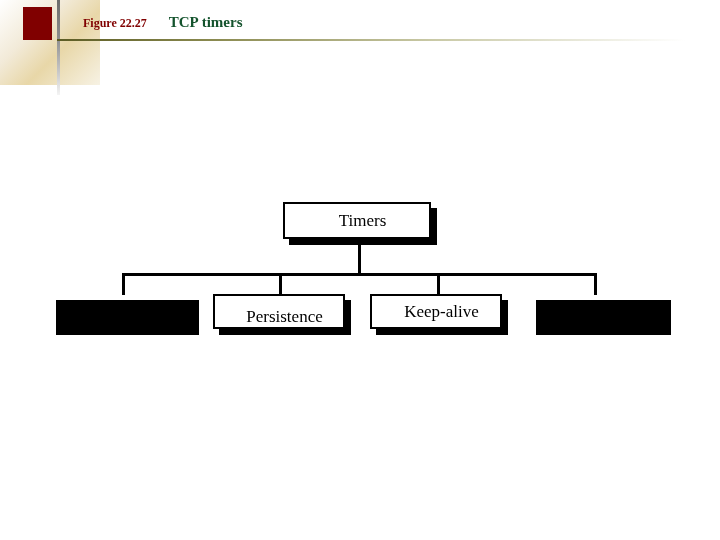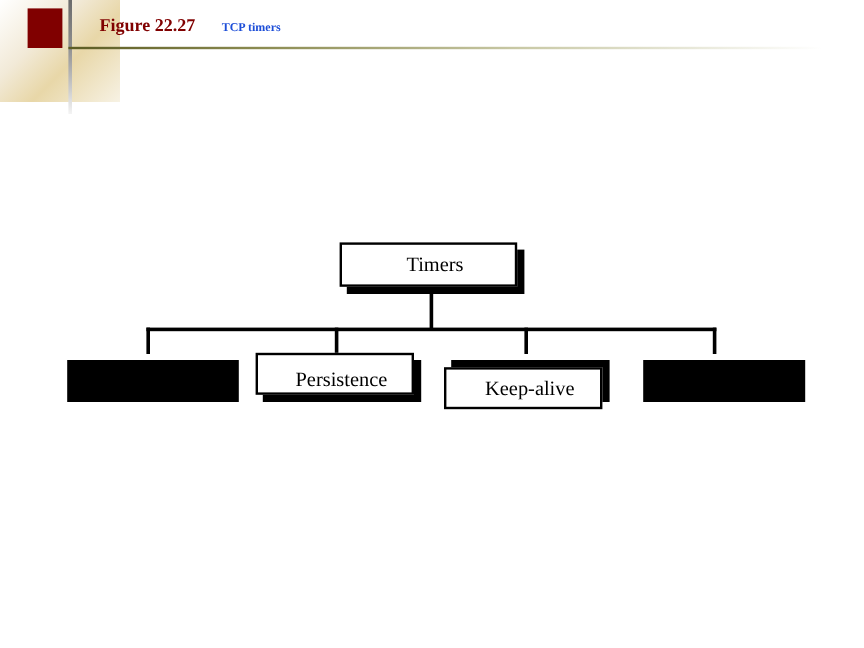--- a/index.html
+++ b/index.html
@@ -58,28 +58,28 @@
 
   #title-row {
     position: absolute;
     left: 83px;
     top: 13px;
     white-space: nowrap;
   }
   .fig-label {
     font-family: "Liberation Serif", serif;
     font-weight: bold;
-    font-size: 15px;
+    font-size: 12px;
     color: #800000;
   }
   .fig-title {
     font-family: "Liberation Serif", serif;
     font-weight: bold;
-    font-size: 10px;
-    color: #1d4ed8;
+    font-size: 15px;
+    color: #14532d;
     margin-left: 22px;
   }
 
   
   #diagram {
     position: absolute;
     left: 0;
     top: 0;
     width: 720px;
     height: 540px;
@@ -142,19 +142,19 @@
   </div>
 
   <div class="shadow" style="left:56px; top:300px; width:143px; height:35px;"></div>
 
   <div class="shadow" style="left:219px; top:300px; width:132px; height:35px;"></div>
   <div class="node" style="left:213px; top:294px; width:132px; height:35px;align-items:flex-end;">
     <span>Persistence</span>
   </div>
 
   <div class="shadow" style="left:376px; top:300px; width:132px; height:35px;"></div>
-  <div class="node" style="left:370px; top:294px; width:132px; height:35px;margin-top:12px;">
+  <div class="node" style="left:370px; top:294px; width:132px; height:35px;">
     <span>Keep-alive</span>
   </div>
 
   <div class="shadow" style="left:536px; top:300px; width:135px; height:35px;"></div>
 
 </div>
 
 </body></html>

